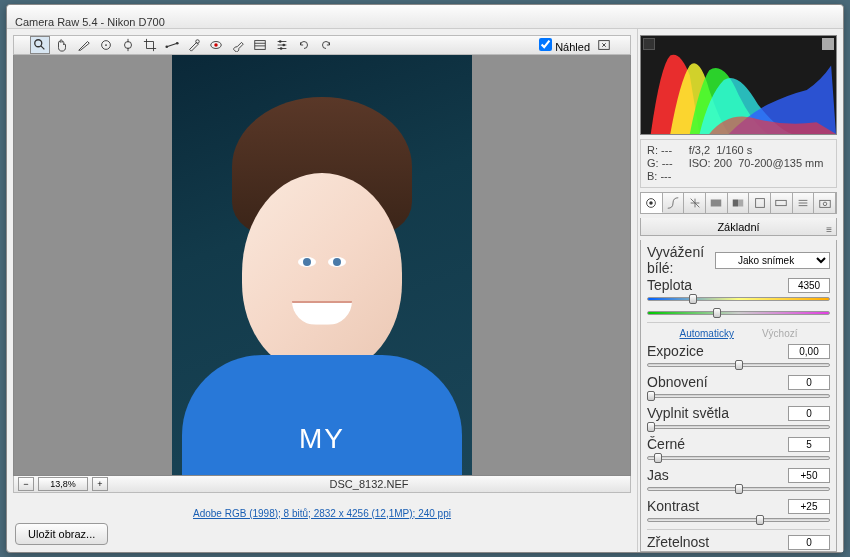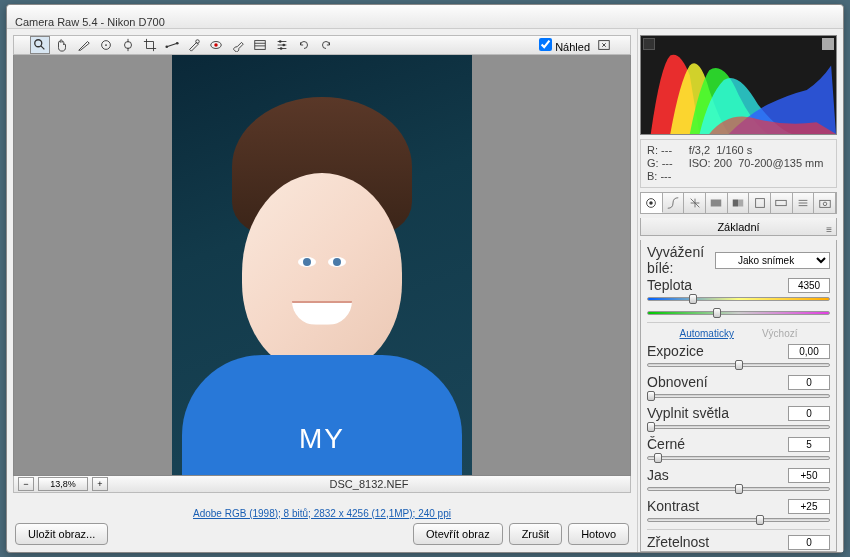--- a/index.html
+++ b/index.html
@@ -190,25 +190,20 @@
         <div class="zbtn">−</div>
         <div class="zbtn" style="width:50px">13,8%</div>
         <div class="zbtn">+</div>
         <div class="filename">DSC_8132.NEF</div>
       </div>
       <div class="meta">
         <a href="#">Adobe RGB (1998); 8 bitů; 2832 x 4256 (12,1MP); 240 ppi</a>
       </div>
       <div class="footer">
         <button class="btn">Uložit obraz...</button>
-        <div class="footer-right">
-          <button class="btn">Otevřít obraz</button>
-          <button class="btn">Zrušit</button>
-          <button class="btn">Hotovo</button>
-        </div>
       </div>
     </div>
     <div class="side">
       <div class="histo">
         <div class="corner l"></div>
         <div class="corner r"></div>
         <svg viewBox="0 0 200 100" preserveAspectRatio="none">
           <path d="M10 100 Q20 30 30 20 Q40 15 50 40 Q55 70 60 100" fill="#ff3030" opacity=".9"></path>
           <path d="M30 100 Q40 45 50 30 Q60 20 70 55 Q80 85 90 100" fill="#ffff30" opacity=".8"></path>
           <path d="M50 100 Q60 50 70 35 Q85 25 100 60 Q115 90 130 100" fill="#30ff30" opacity=".8"></path>

